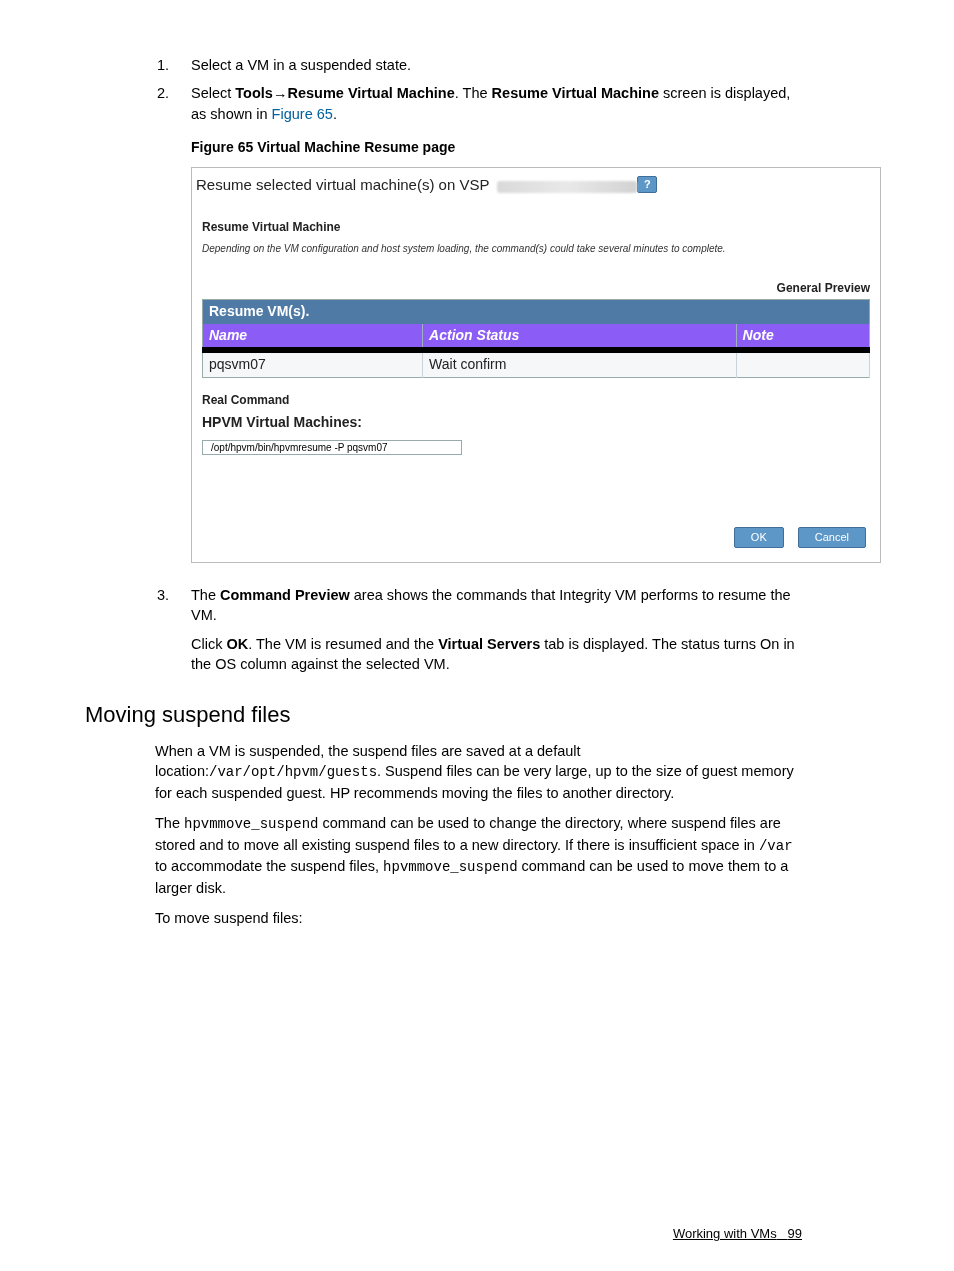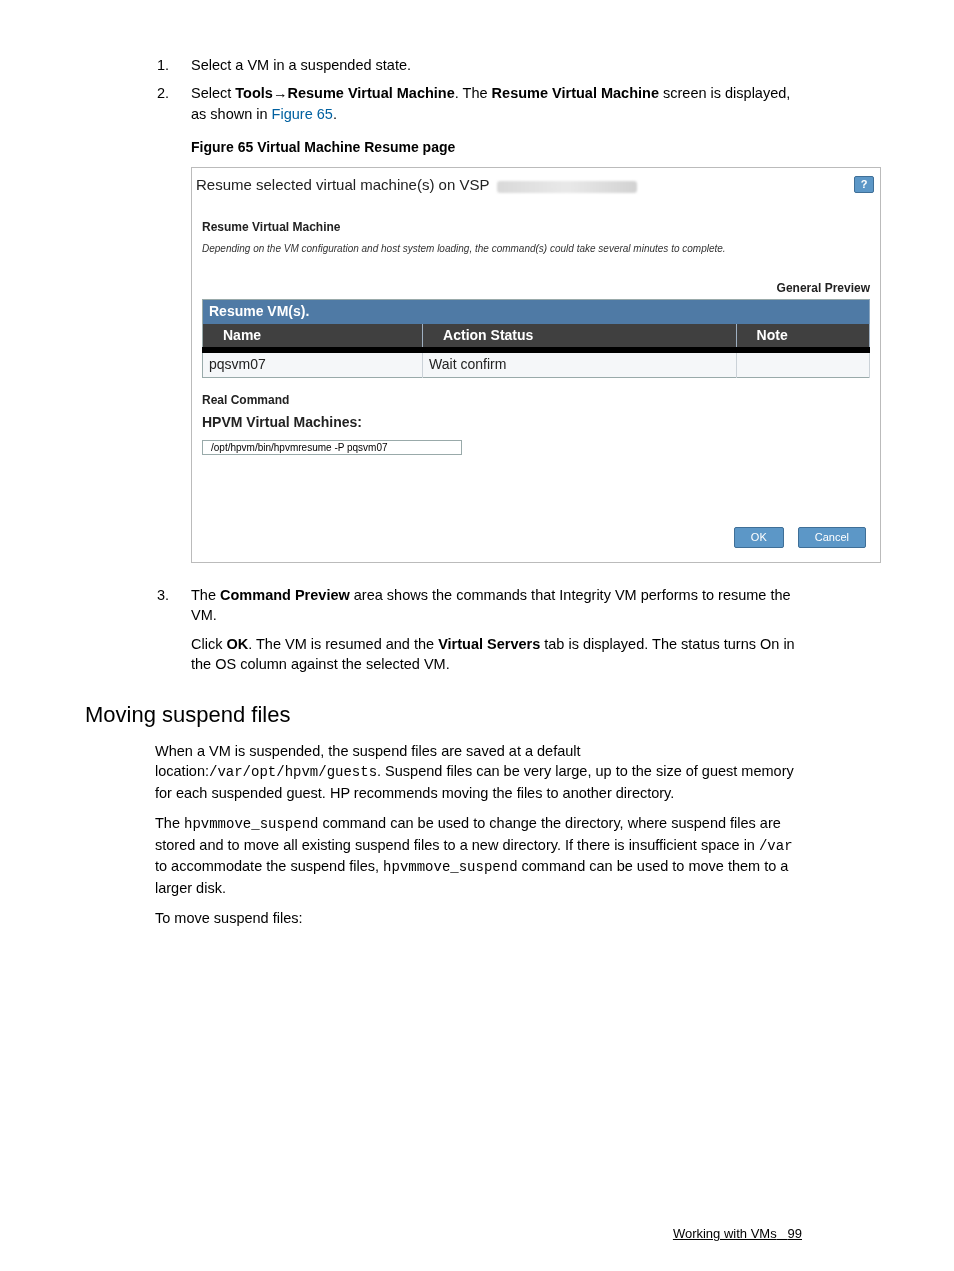--- a/index.html
+++ b/index.html
@@ -39,21 +39,20 @@
     margin-left: 105px;
     width: 690px;
     border: 1px solid #bbb;
     box-sizing: border-box;
     font-family: Arial, sans-serif;
     color: #222;
   }
   .shot-header {
     display: flex;
     align-items: center;
-    justify-content: space-between;
     padding: 6px 6px 6px 4px;
     font-size: 15px;
   }
   .blur {
     display: inline-block;
     width: 140px; height: 12px;
     background: linear-gradient(90deg,#d9d9d9,#e9e9e9,#d2d2d2);
     filter: blur(1.2px);
     border-radius: 3px;
     vertical-align: middle;
@@ -94,25 +93,26 @@
     font-size: 14px;
   }
   .tbl .bluehdr td {
     background: #4f7aa5;
     color: #fff;
     font-weight: bold;
     padding: 2px 6px;
     border-right: 1px solid #8ca6bf;
   }
   .tbl .greyhdr td {
-    background: #404040;
-    color: #fff;
-    font-weight: bold;
-    padding: 2px 20px;
+    background: #8b5cf6;
+    color: #fff;
+    font-weight: bold;
+    padding: 2px 6px;
     border-right: 1px solid #9fb0c2;
+    font-style: italic;
   }
   .tbl .row td {
     padding: 2px 6px;
     border-top: 6px solid #000000;
     border-right: 1px solid #cbd2d8;
     background: #f5f7f9;
   }
   .rc-title { font-size: 12px; font-weight: bold; margin: 14px 0 4px 0; }
   .hpvm-label { font-size: 14px; font-weight: bold; margin-bottom: 4px; }
   .cmd-input {

